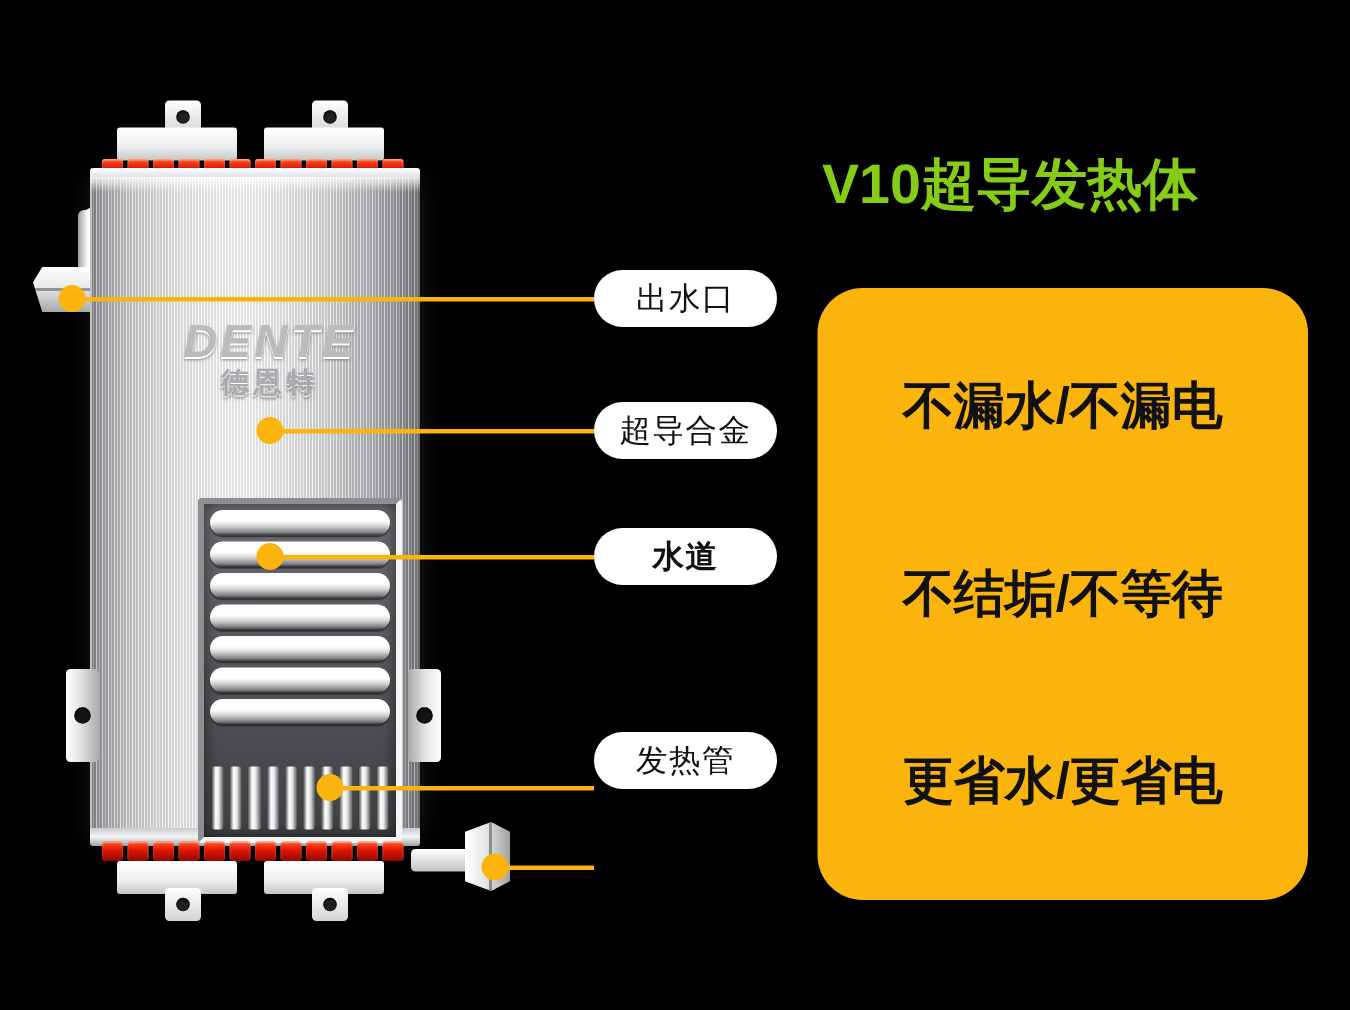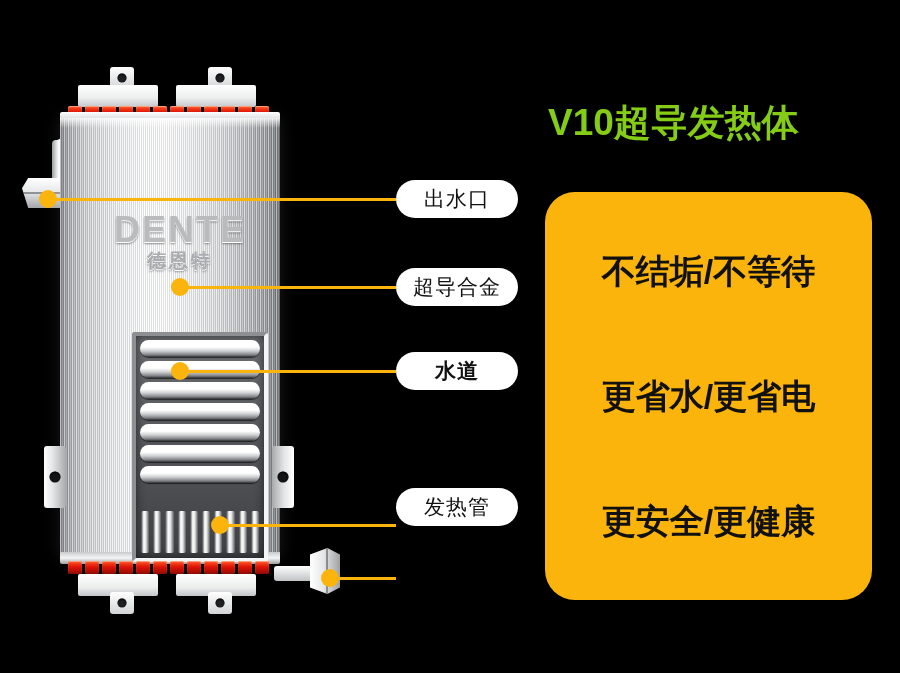--- a/index.html
+++ b/index.html
@@ -131,23 +131,24 @@
 
   
   .brand {
     position: absolute;
     left: 95px; top: 212px;
     width: 170px;
     text-align: center;
     user-select: none;
   }
   .brand .mark {
-    font-size: 36px;
+    font-size: 31px;
     font-weight: 700;
     letter-spacing: 2px;
+    font-style: italic;
     color: #b9bbbd;
     text-shadow:
       0 1px 0 #ffffff,
       0 2px 2px rgba(60,60,62,0.55);
     line-height: 1;
   }
   .brand .cn {
     margin-top: 3px;
     font-size: 19px;
     font-weight: 700;
@@ -432,18 +433,18 @@
   <div class="callout-line" style="left:220px; top:524px; width:176px;"></div>
   <div class="callout-dot" style="left:211px; top:516px;"></div>
   <div class="callout-pill" style="left:396px; top:488px; width:122px;">发热管</div>
 
   <div class="callout-line" style="left:330px; top:577px; width:66px;"></div>
   <div class="callout-dot" style="left:321px; top:569px;"></div>
 
   <div id="headline">V10超导发热体</div>
 
   <div id="feature-panel">
+    <div class="feature-line">不漏水/不漏电</div>
     <div class="feature-line">不结垢/不等待</div>
     <div class="feature-line">更省水/更省电</div>
-    <div class="feature-line">更安全/更健康</div>
   </div>
 
 </div>
 
 </body></html>

